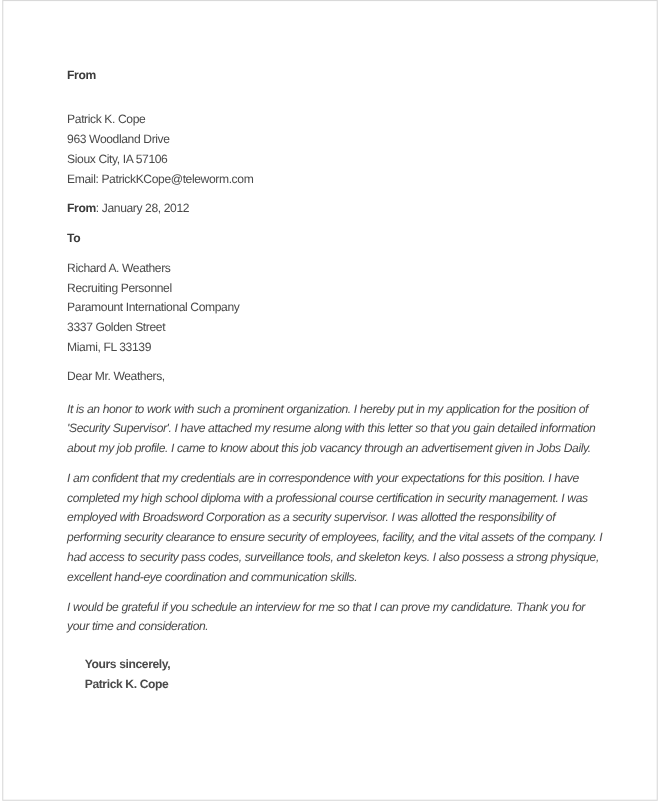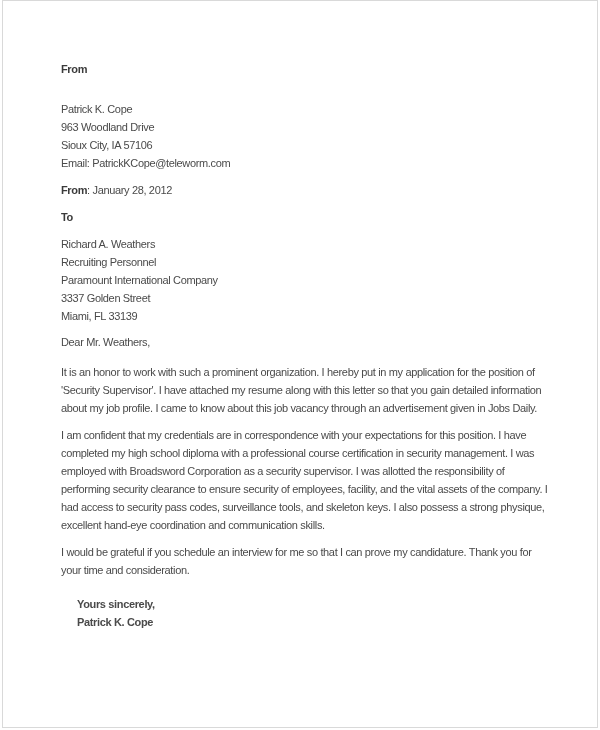--- a/index.html
+++ b/index.html
@@ -54,20 +54,21 @@
     margin: 0 0 9px 0;
   }
   .recipient-block {
     margin: 0 0 8px 0;
   }
   .salutation {
     margin: 0 0 12px 0;
   }
   .para {
     margin: 0 0 9px 0;
+    font-style: italic;
   }
   .closing-block {
     margin: 16px;
     font-weight: bold;
   }
 </style>
 </head>
 <body>
 
 <div class="page-frame">

